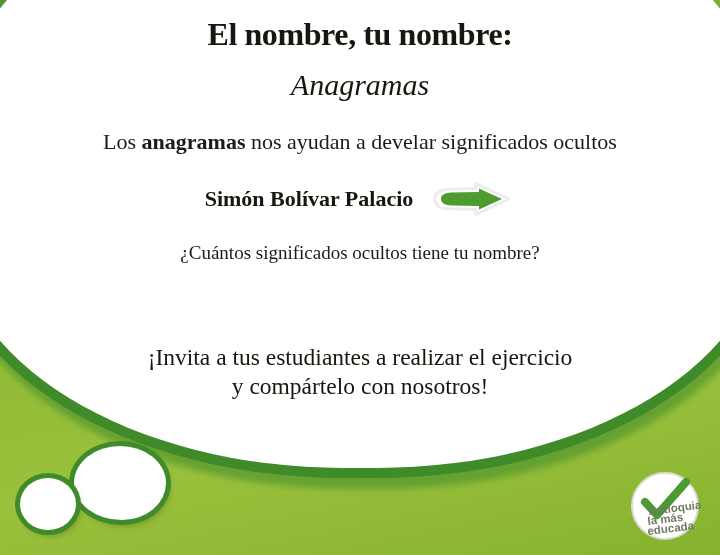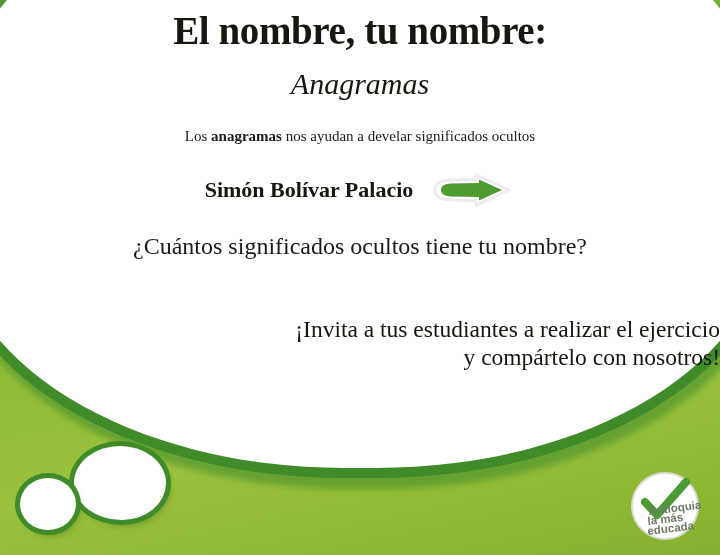--- a/index.html
+++ b/index.html
@@ -83,40 +83,40 @@
     position: absolute;
     left: 0;
     top: 0;
     width: 720px;
     height: 555px;
     text-align: center;
     color: #1b1b18;
   }
 
   .title {
-    margin: 10px 56px 0;
-    font-size: 39px;
+    margin: 18px 56px 0;
+    font-size: 32px;
     line-height: 1.06;
     font-weight: 700;
     letter-spacing: -0.4px;
     color: #17170f;
   }
   .title .l2 { display: block; }
 
   .subtitle {
     margin: 16px 0 0;
     font-size: 30px;
     font-style: italic;
     font-weight: 400;
     color: #17170f;
   }
 
   .lead {
     margin: 26px 44px 0;
-    font-size: 15px;
+    font-size: 22px;
     line-height: 1.28;
     color: #1b1b18;
   }
   .lead b { font-weight: 700; }
   .lead .l2 { display: block; }
 
   .equation {
     margin: 26px 0 0;
     display: flex;
     align-items: center;
@@ -129,30 +129,29 @@
 
   .arrow {
     flex: 0 0 auto;
     width: 86px;
     height: 34px;
     display: block;
   }
 
   .question {
     margin: 26px 0 0;
-    font-size: 24px;
+    font-size: 19px;
     color: #1b1b18;
   }
 
   .invite {
-    margin: 55px 0 0;
+    margin: 79px 0 0;
     font-size: 23.5px;
     line-height: 1.22;
     color: #17170f;
-    text-align: right;
   }
   .invite .l2 { display: block; }
 
   
   .logo {
     position: absolute;
     right: 19px;
     bottom: 13px;
     width: 72px;
     height: 72px;

